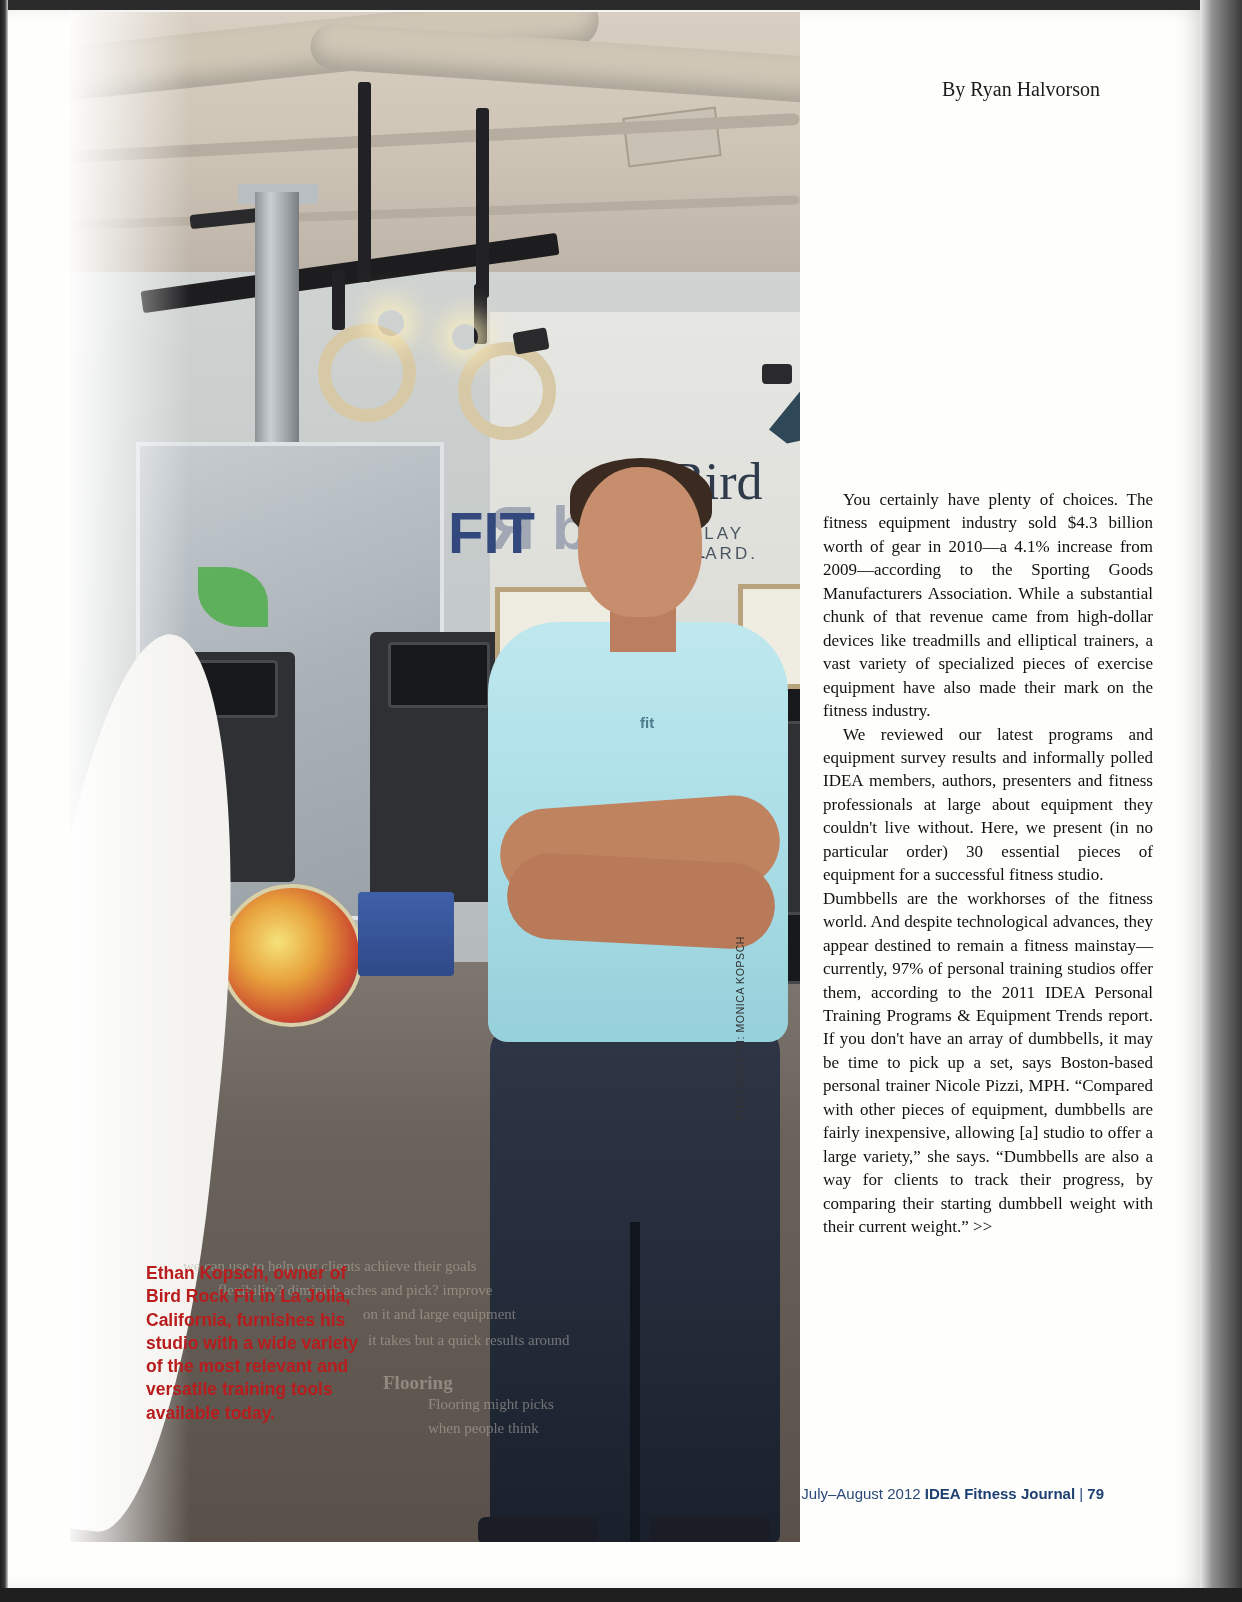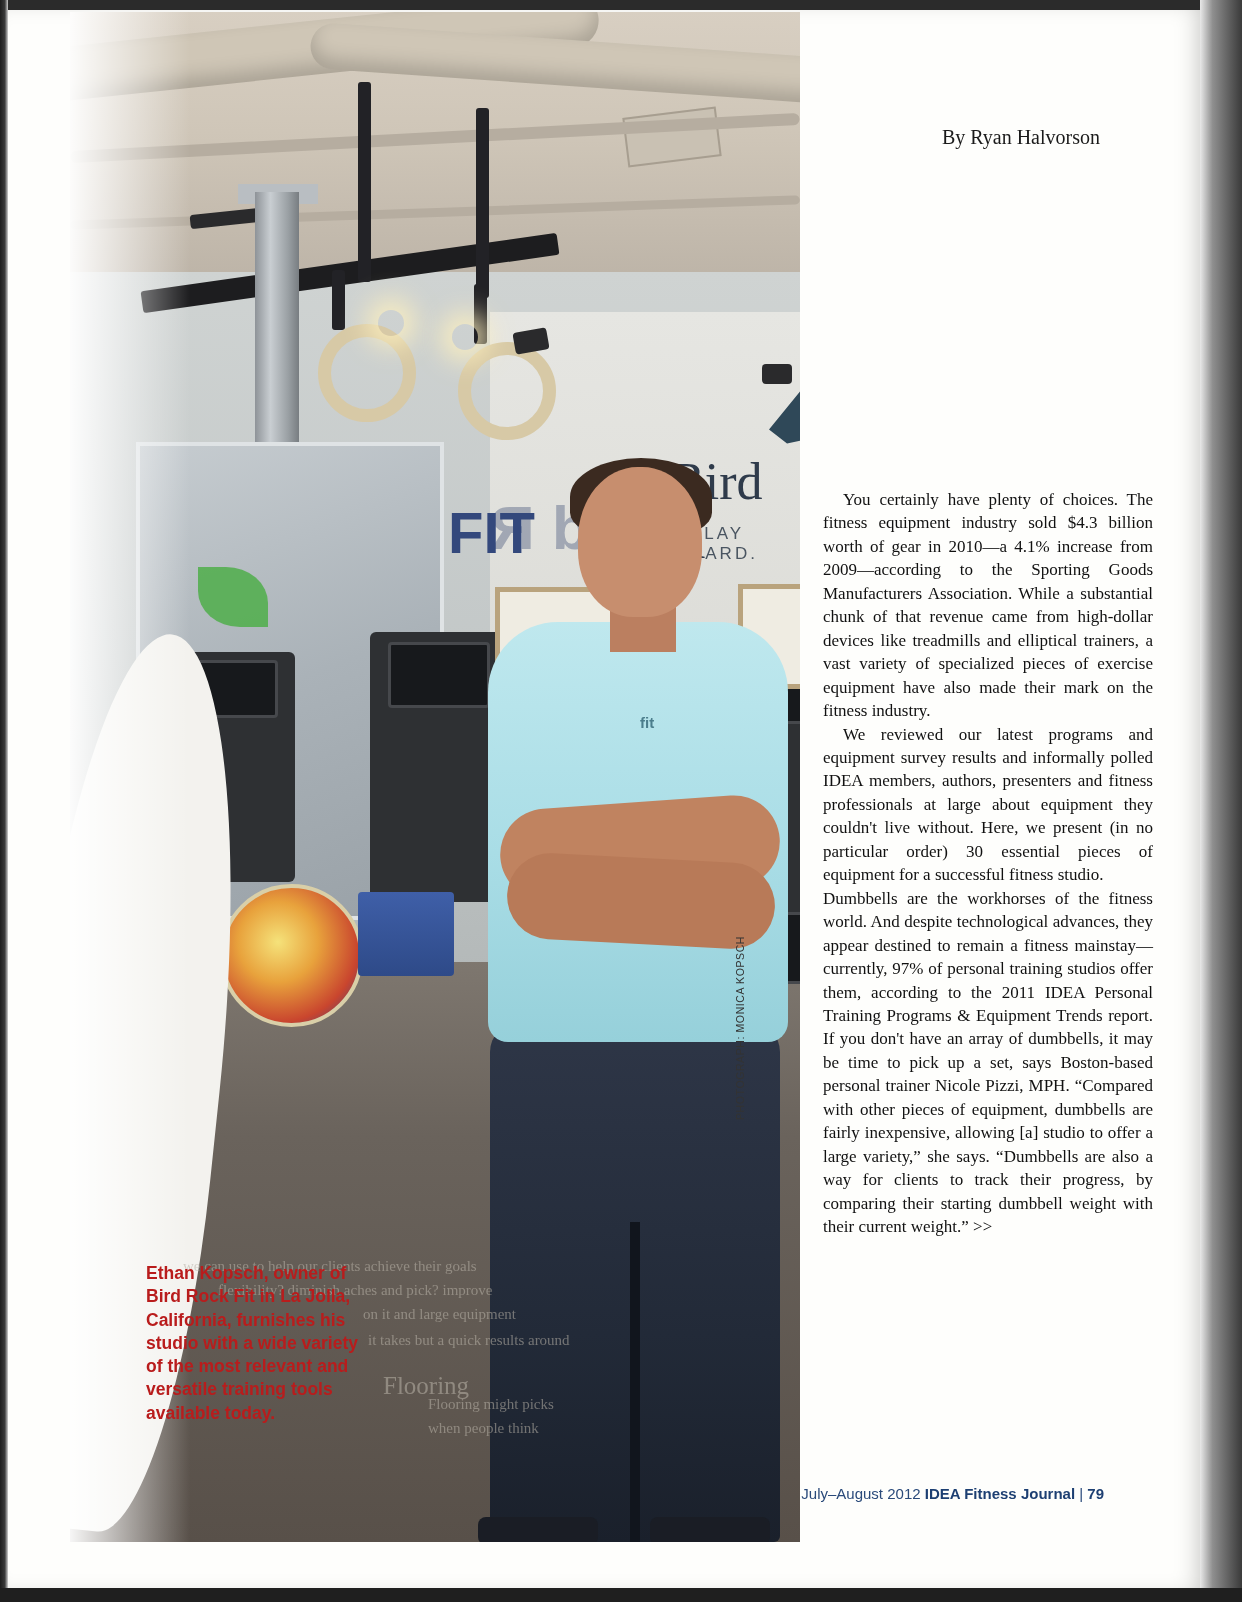--- a/index.html
+++ b/index.html
@@ -222,21 +222,21 @@
     position: absolute; left: 726px; top: 1110px;
     transform: rotate(-90deg); transform-origin: left top;
     font-family: "Liberation Sans", sans-serif; font-size: 10.5px;
     letter-spacing: .6px; color: #333;
     white-space: nowrap;
   }
 
   
   .byline {
     position: absolute; right: 100px; top: 68px;
-    font-family: "Liberation Serif", serif; font-size: 20px; color: #1a1a1a; margin-top: 48px;
+    font-family: "Liberation Serif", serif; font-size: 20px; color: #1a1a1a;
   }
   .deck {
     position: absolute; left: 815px; top: 305px; width: 330px;
     color: #c8371f; font-family: "Liberation Sans", sans-serif;
     font-size: 21.5px; line-height: 1.45; font-weight: normal;
   }
   .body {
     position: absolute; left: 815px; top: 478px; width: 330px;
     font-family: "Liberation Serif", serif; font-size: 17px;
     line-height: 1.38; color: #111; text-align: justify;
@@ -333,21 +333,21 @@
       <div class="shirt-logo">fit</div>
 
       <div class="photo-white-swoosh"></div>
       <div class="photo-fade-left"></div>
     </div>
 
     <div class="ghost-text" style="left:175px;top:1248px;">we can use to help our clients achieve their goals</div>
     <div class="ghost-text" style="left:210px;top:1272px;">flexibility? diminish aches and pick? improve</div>
     <div class="ghost-text" style="left:355px;top:1296px;">on it and large equipment</div>
     <div class="ghost-text" style="left:360px;top:1322px;">it takes but a quick results around</div>
-    <div class="ghost-text" style="left:375px;top:1362px;font-weight:normal;font-size:25px;">Flooring</div>
+    <div class="ghost-text" style="left:375px;top:1362px;font-weight:bold;font-size:19px;">Flooring</div>
     <div class="ghost-text" style="left:420px;top:1386px;">Flooring might picks</div>
     <div class="ghost-text" style="left:420px;top:1410px;">when people think</div>
 
     <div class="caption">Ethan Kopsch, owner of Bird Rock Fit in La Jolla, California, furnishes his studio with a wide variety of the most relevant and versatile training tools available today.</div>
 
     <div class="credit">PHOTOGRAPH: MONICA KOPSCH</div>
 
     <div class="byline">By Ryan Halvorson</div>
 
 

